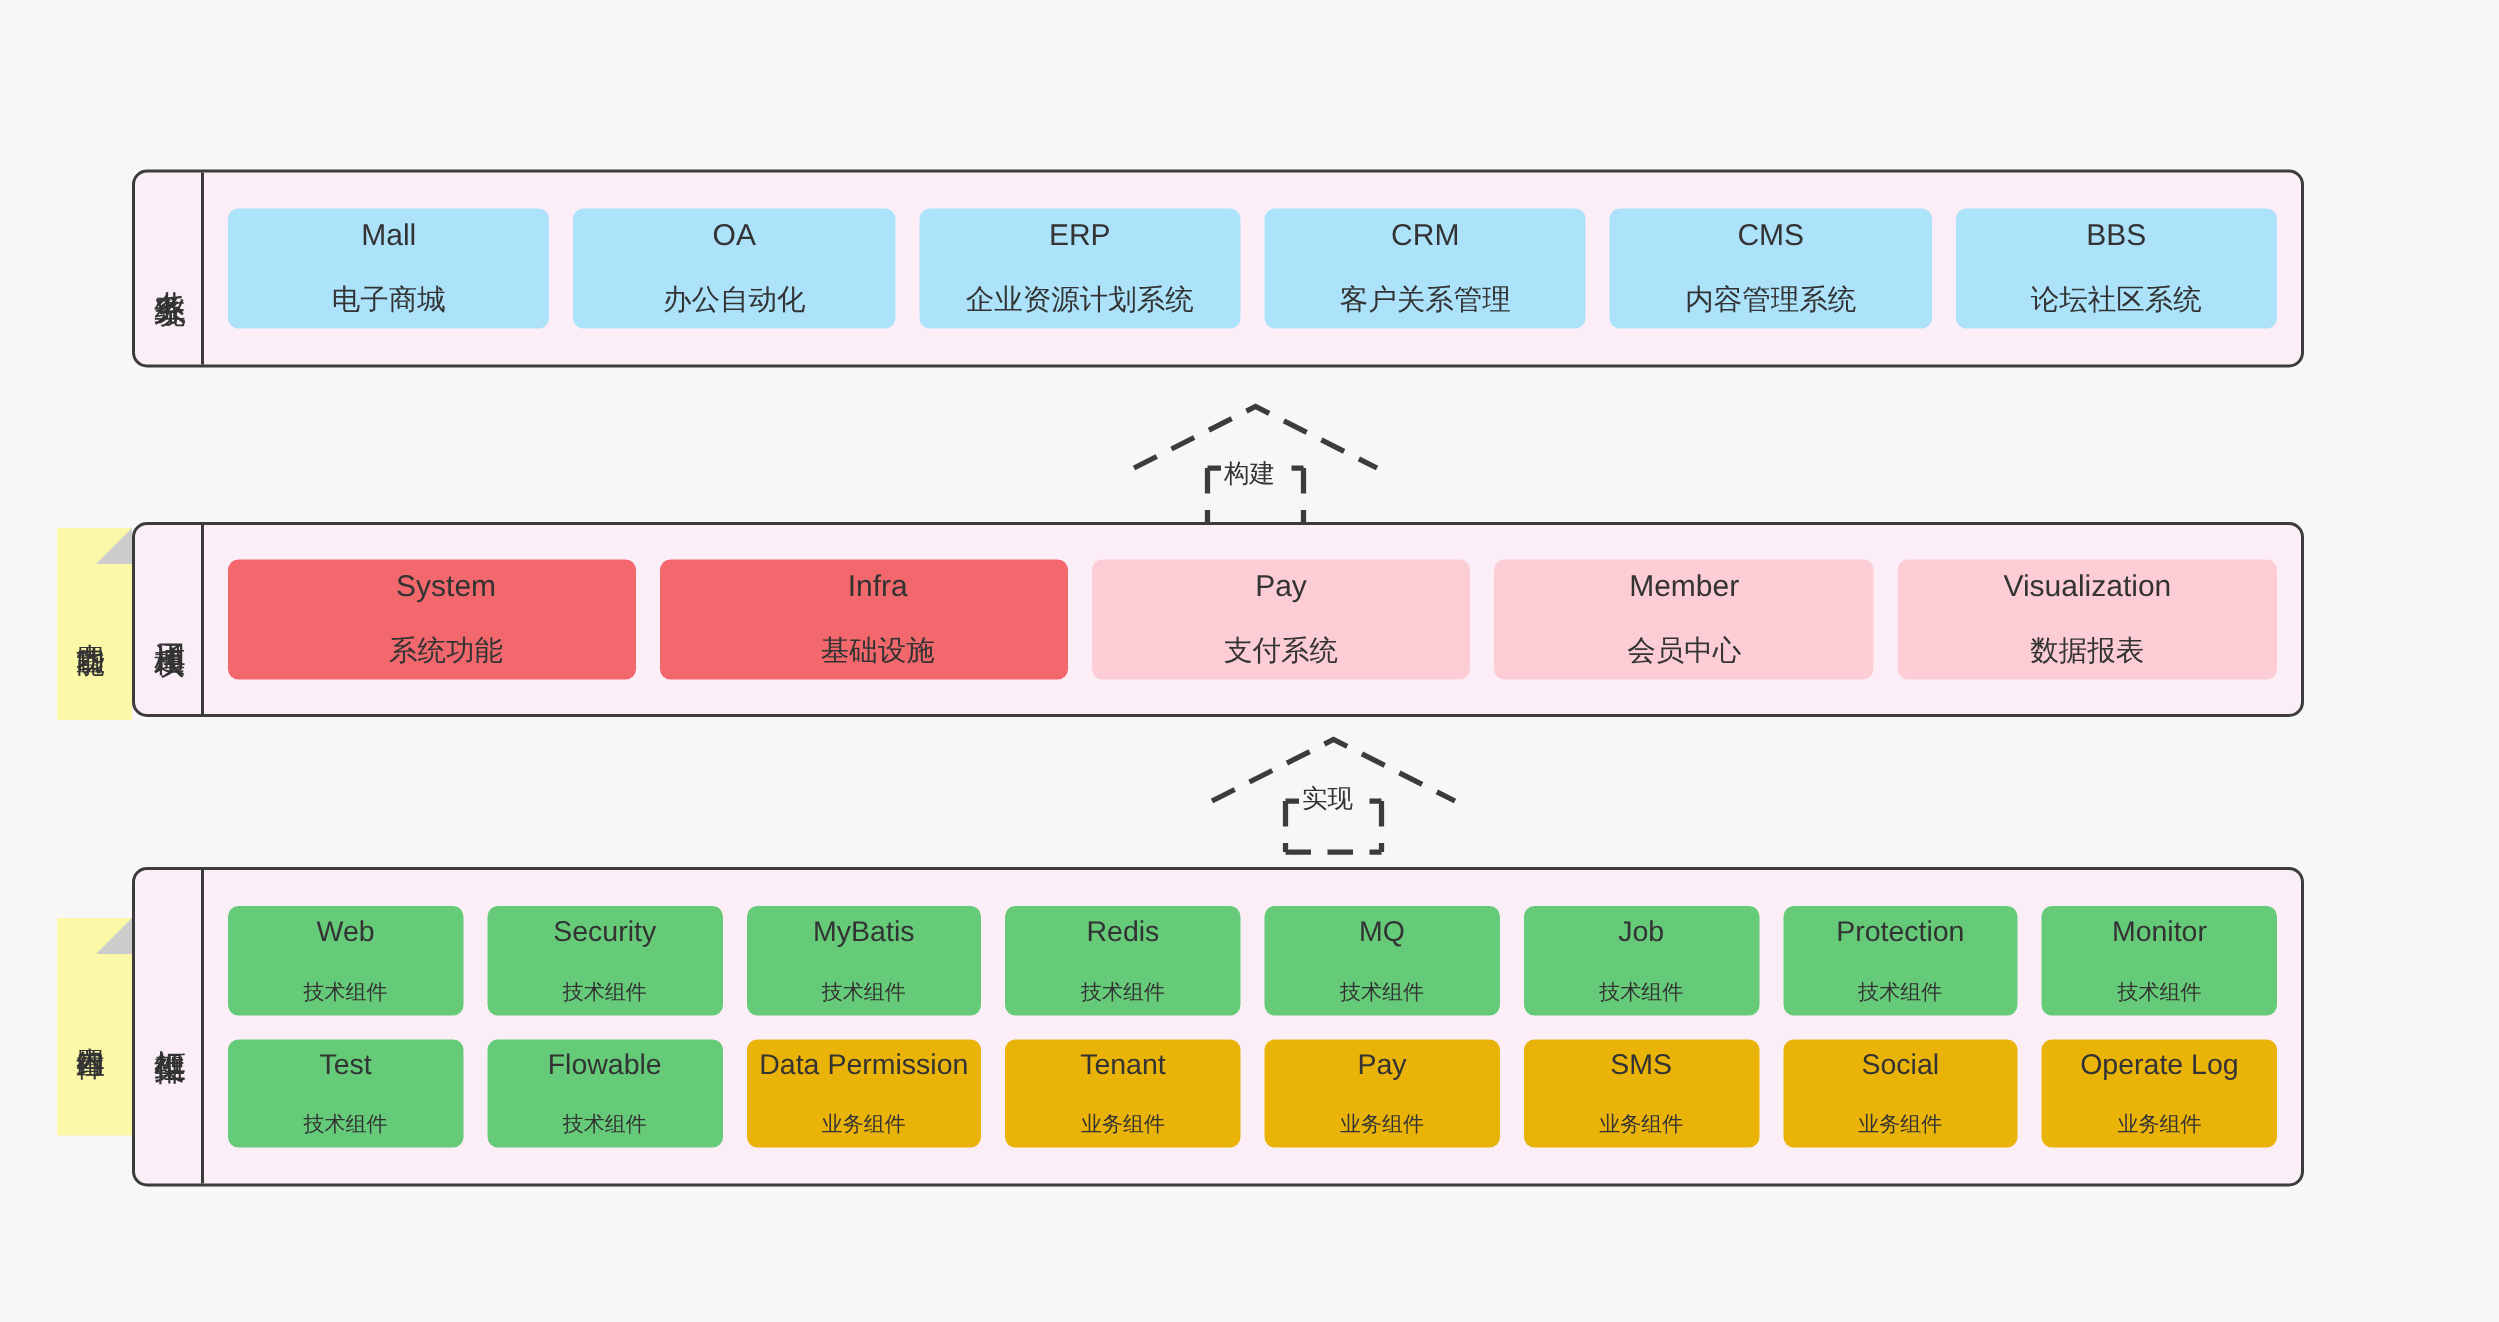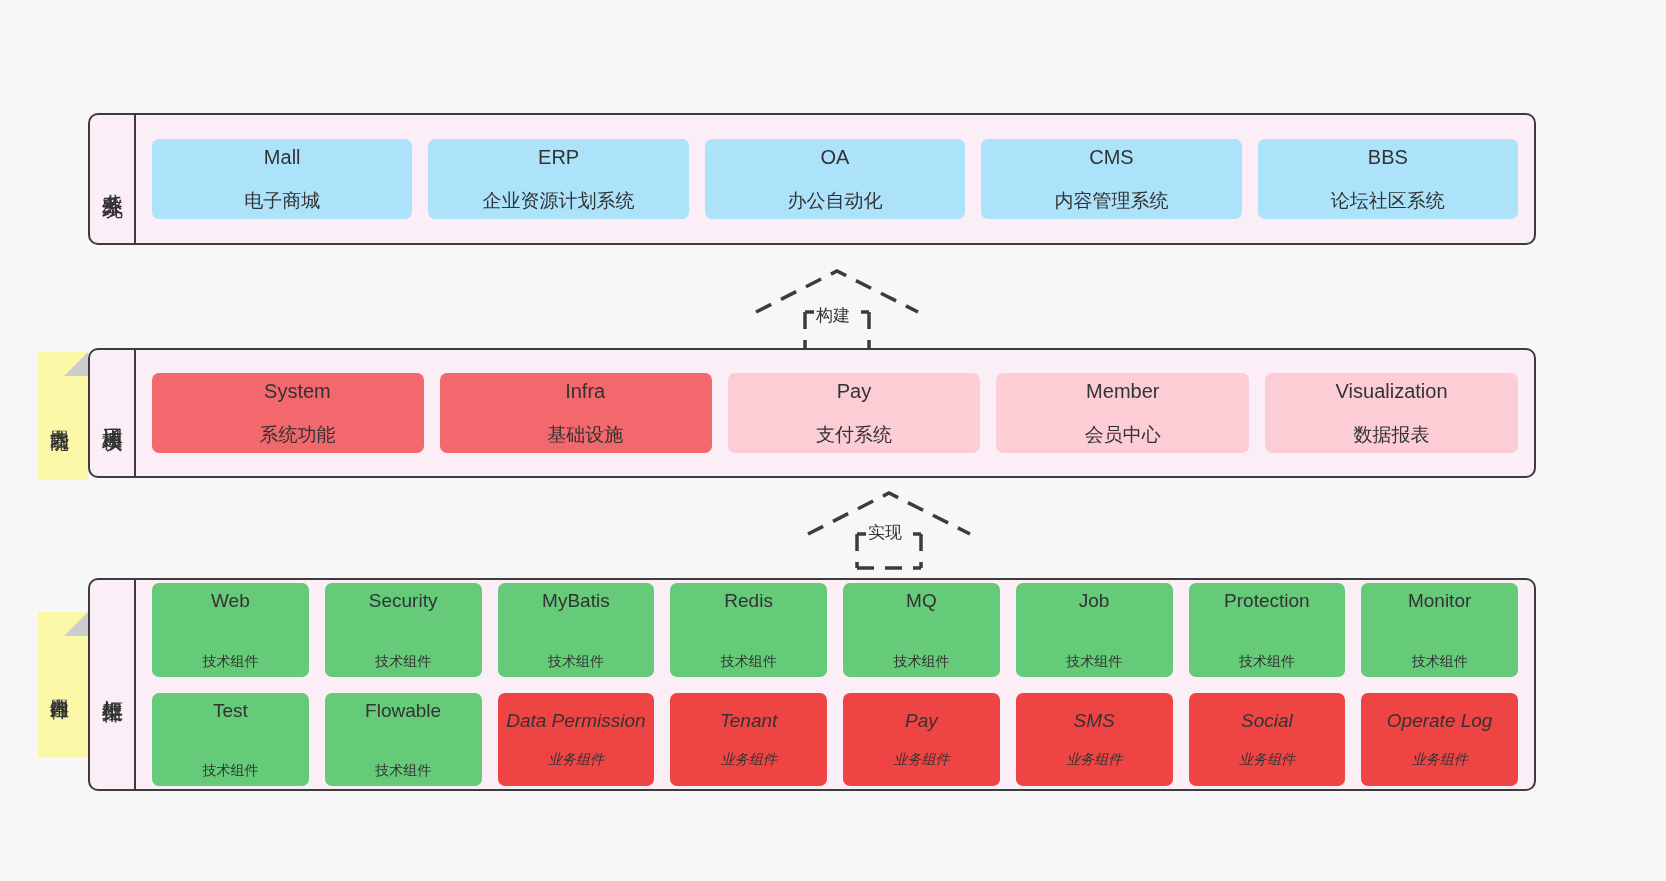--- a/index.html
+++ b/index.html
@@ -89,22 +89,22 @@
   .card .sub {
     font-size: 19px;
     color: #333333;
     margin-top: 18px;
   }
 
   
   .c-blue        { background: #ace3fb; }
   .c-red         { background: #f2686c; padding-left: 23px; }
   .c-pink        { background: #fccdd5; }
-  .c-green       { background: #65cb79; gap: 21px; }
-  .c-green-light { background: #ef4444; font-style: italic; }
+  .c-green       { background: #65cb79; }
+  .c-green-light { background: #eab308; }
 
   
   #layer-business  { left: 88px;  top: 113px; width: 1448px; height: 132px; }
   #layer-common    { left: 88px;  top: 348px; width: 1448px; height: 130px; }
   #layer-framework { left: 88px;  top: 578px; width: 1448px; height: 213px; }
 
   #layer-framework .card .title { font-size: 19px; }
   #layer-framework .card .sub   { font-size: 14px; }
 
   
@@ -164,26 +164,30 @@
     <div class="layer-label">
       <span class="layer-label-text">业务系统</span>
     </div>
     <div class="layer-body">
       <div class="row">
         <div class="card c-blue">
           <span class="title">Mall</span>
           <span class="sub">电子商城</span>
         </div>
         <div class="card c-blue">
+          <span class="title">OA</span>
+          <span class="sub">办公自动化</span>
+        </div>
+        <div class="card c-blue">
           <span class="title">ERP</span>
           <span class="sub">企业资源计划系统</span>
         </div>
         <div class="card c-blue">
-          <span class="title">OA</span>
-          <span class="sub">办公自动化</span>
+          <span class="title">CRM</span>
+          <span class="sub">客户关系管理</span>
         </div>
         <div class="card c-blue">
           <span class="title">CMS</span>
           <span class="sub">内容管理系统</span>
         </div>
         <div class="card c-blue">
           <span class="title">BBS</span>
           <span class="sub">论坛社区系统</span>
         </div>
       </div>

